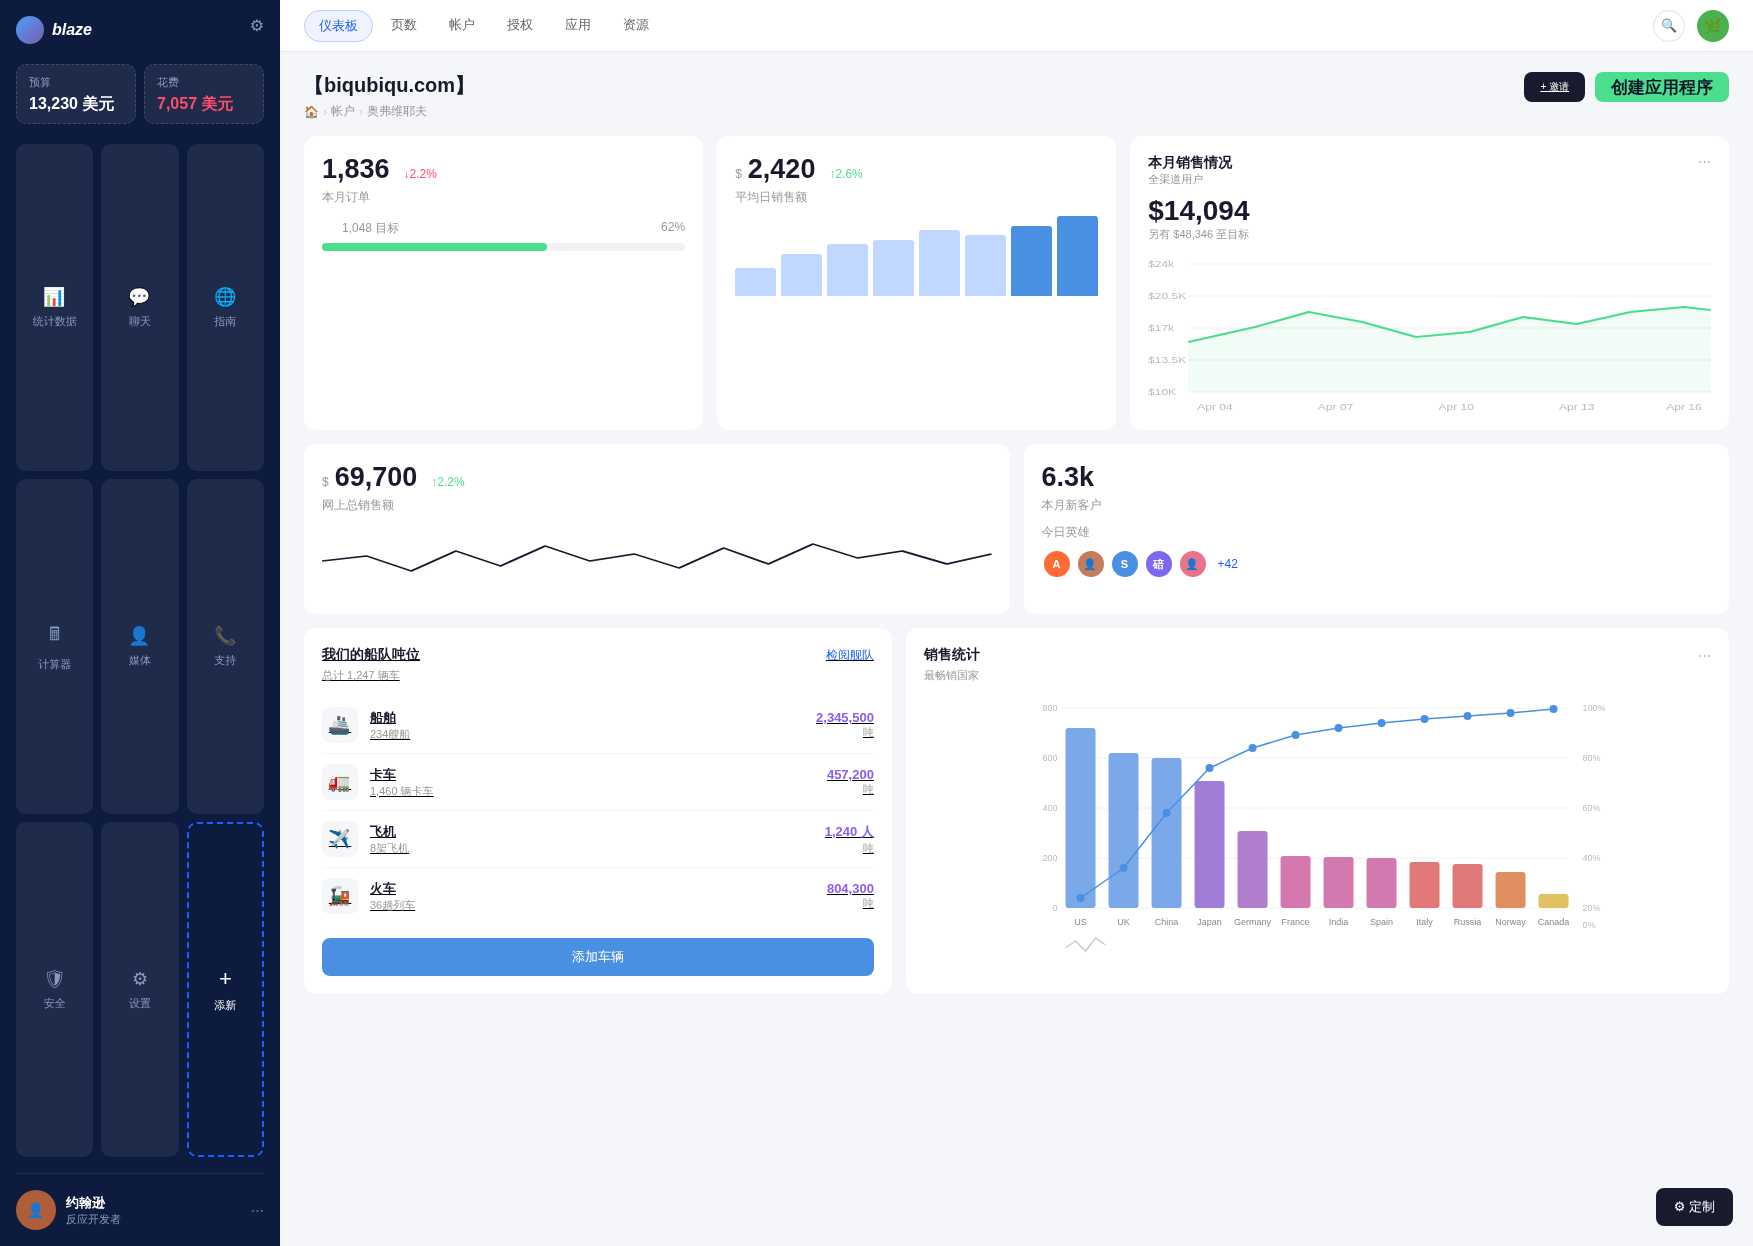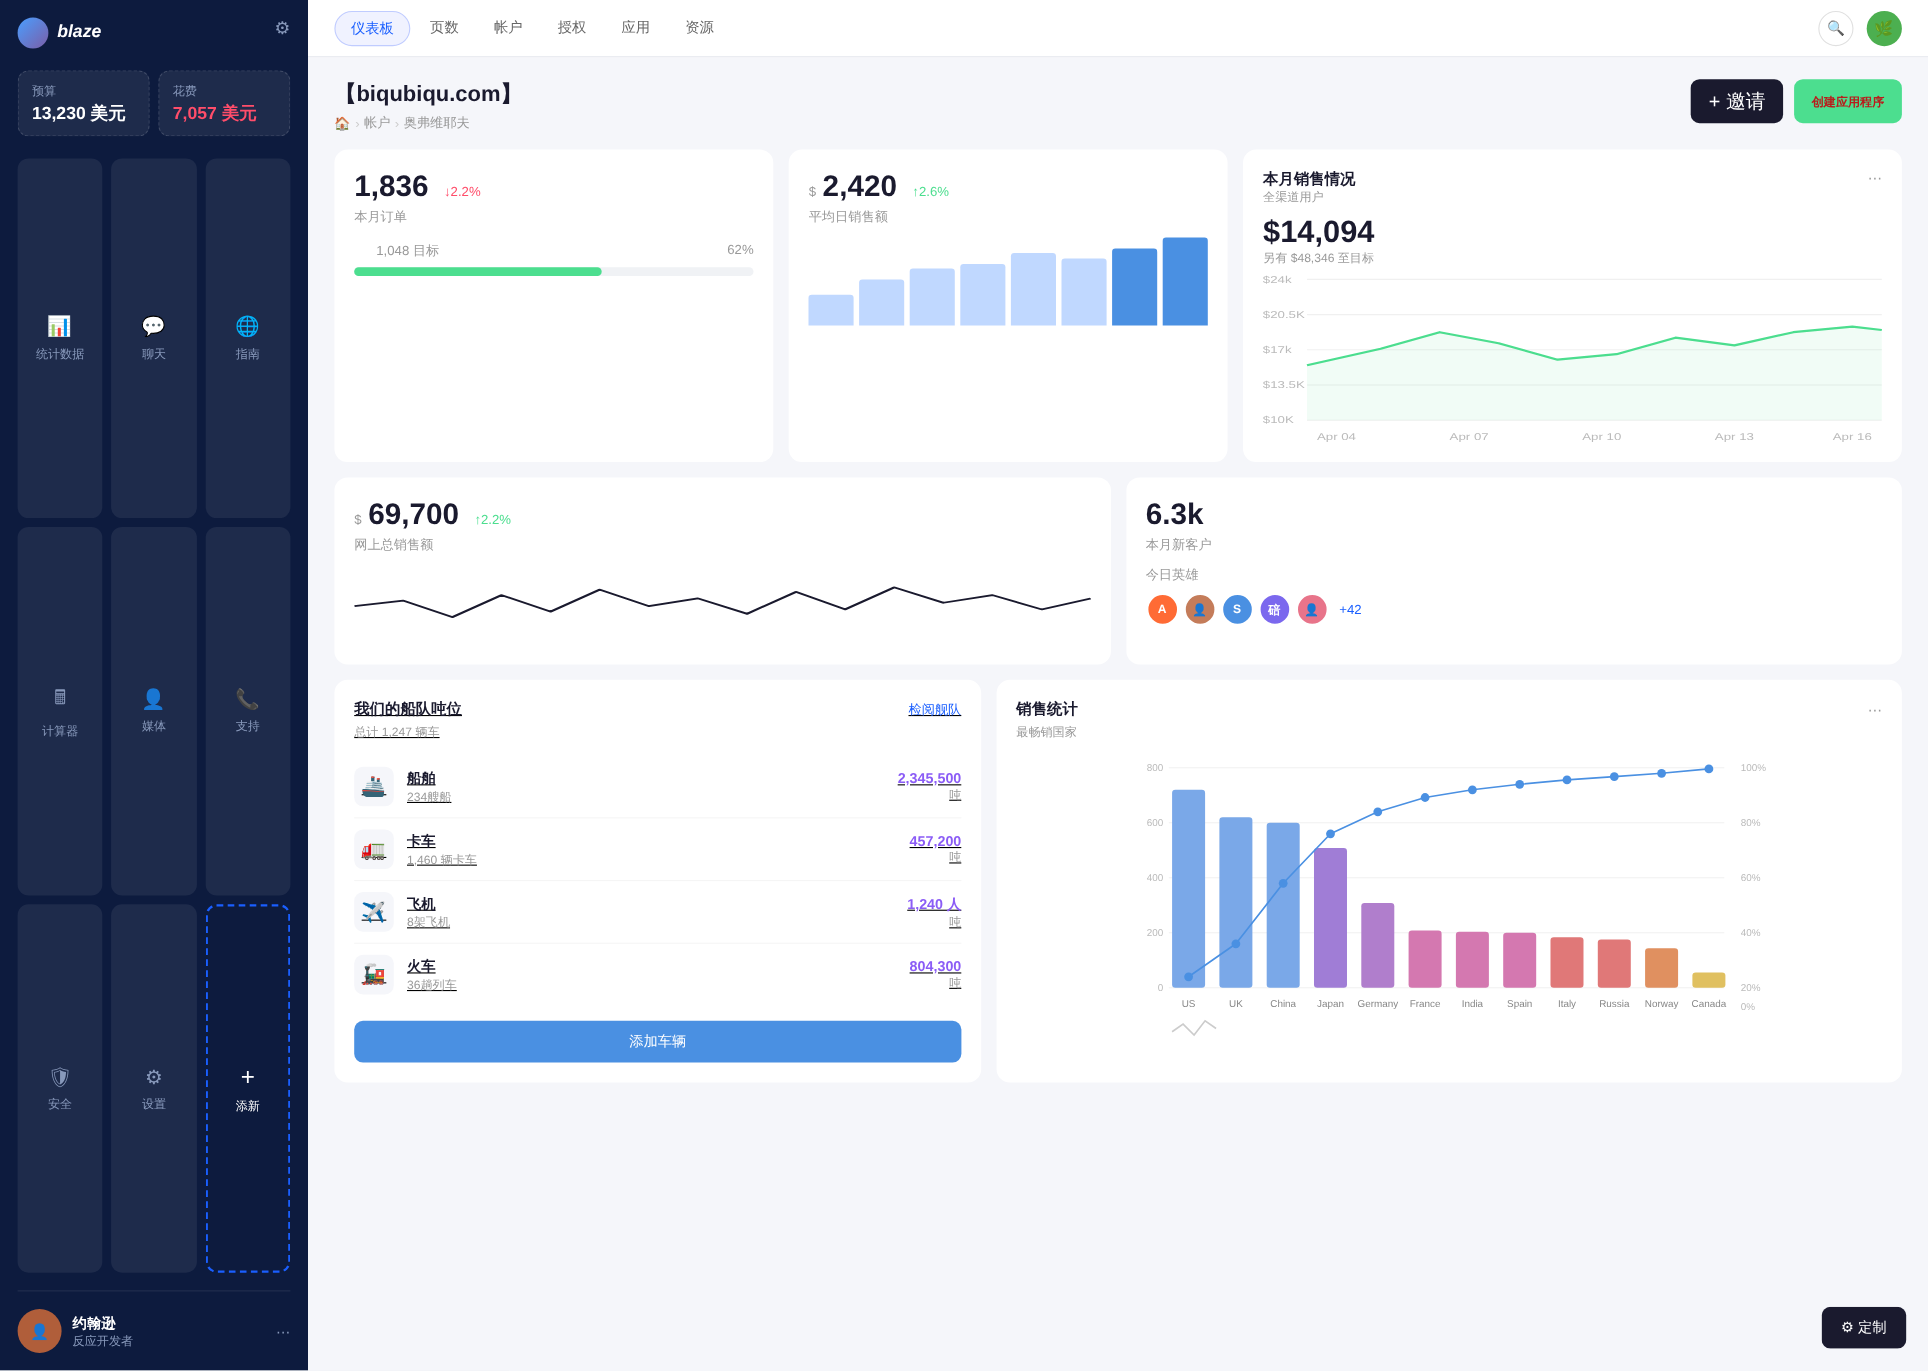--- a/index.html
+++ b/index.html
@@ -50,22 +50,22 @@
     .user-avatar-top { width: 32px; height: 32px; border-radius: 50%; background: #4caf50; display: flex; align-items: center; justify-content: center; color: white; font-size: 14px; cursor: pointer; }
 
     
     .page-content { flex: 1; overflow-y: auto; padding: 20px 24px; }
     .page-header { display: flex; align-items: flex-start; justify-content: space-between; margin-bottom: 16px; }
     .page-title-area { }
     .page-title { font-size: 20px; font-weight: 700; color: #1a1a2e; margin-bottom: 4px; }
     .breadcrumb { display: flex; align-items: center; gap: 4px; font-size: 12px; color: #999; }
     .breadcrumb-sep { color: #ccc; }
     .page-actions { display: flex; gap: 10px; }
-    .btn-invite { background: #1a1a2e; color: white; border: none; padding: 8px 16px; border-radius: 8px; cursor: pointer; font-size: 18px; display: flex; align-items: center; gap: 6px; }
-    .btn-create { background: #4cde8f; color: #b91c1c; border: none; padding: 0 16px; border-radius: 8px; cursor: pointer; font-size: 11px; font-weight: 600; }
+    .btn-invite { background: #1a1a2e; color: white; border: none; padding: 8px 16px; border-radius: 8px; cursor: pointer; font-size: 10px; display: flex; align-items: center; gap: 6px; text-decoration: underline; }
+    .btn-create { background: #4cde8f; color: #0f172a; border: none; padding: 0 16px; border-radius: 8px; cursor: pointer; font-size: 17px; font-weight: 600; }
 
     
     .stats-row { display: grid; grid-template-columns: 1fr 1fr 1.5fr; gap: 14px; margin-bottom: 14px; }
     .stat-card { background: white; border-radius: 12px; padding: 18px; }
     .stat-value { font-size: 27px; font-weight: 700; color: #1a1a2e; }
     .stat-change { display: inline-flex; align-items: center; gap: 2px; font-size: 12px; margin-left: 8px; }
     .stat-change.up { color: #4cde8f; }
     .stat-change.down { color: #ff4d6a; }
     .stat-label { font-size: 12px; color: #999; margin-top: 4px; }
     .stat-bar-area { margin-top: 14px; }
@@ -86,21 +86,21 @@
     .hero-avatar { width: 30px; height: 30px; border-radius: 50%; border: 2px solid white; display: flex; align-items: center; justify-content: center; font-size: 11px; font-weight: 600; color: white; }
     .heroes-more { font-size: 12px; color: #1a5fff; margin-left: 6px; }
 
     
     .sales-chart-card { background: white; border-radius: 12px; padding: 18px; }
     .sales-chart-header { display: flex; justify-content: space-between; align-items: flex-start; margin-bottom: 8px; }
     .sales-chart-title { font-size: 14px; font-weight: 600; color: #1a1a2e; }
     .sales-chart-subtitle { font-size: 11px; color: #999; }
     .sales-big-value { font-size: 28px; font-weight: 700; color: #1a1a2e; margin-top: 6px; }
     .sales-target-text { font-size: 11px; color: #999; }
-    .line-chart-area { height: 160px; position: relative; }
+    .line-chart-area { height: 160px; position: relative; margin-top: 10px; }
 
     
     .bottom-row { display: grid; grid-template-columns: 1fr 1.4fr; gap: 14px; }
     .fleet-card { background: white; border-radius: 12px; padding: 18px; text-decoration: underline; }
     .fleet-header { display: flex; justify-content: space-between; align-items: center; margin-bottom: 4px; }
     .fleet-title { font-size: 14px; font-weight: 600; color: #1a1a2e; }
     .fleet-link { font-size: 12px; color: #1a5fff; cursor: pointer; }
     .fleet-subtitle { font-size: 11px; color: #999; margin-bottom: 14px; }
     .fleet-item { display: flex; align-items: center; gap: 12px; padding: 10px 0; border-bottom: 1px solid #f5f5f5; }
     .fleet-icon { width: 36px; height: 36px; background: #f5f6fa; border-radius: 8px; display: flex; align-items: center; justify-content: center; font-size: 18px; }

